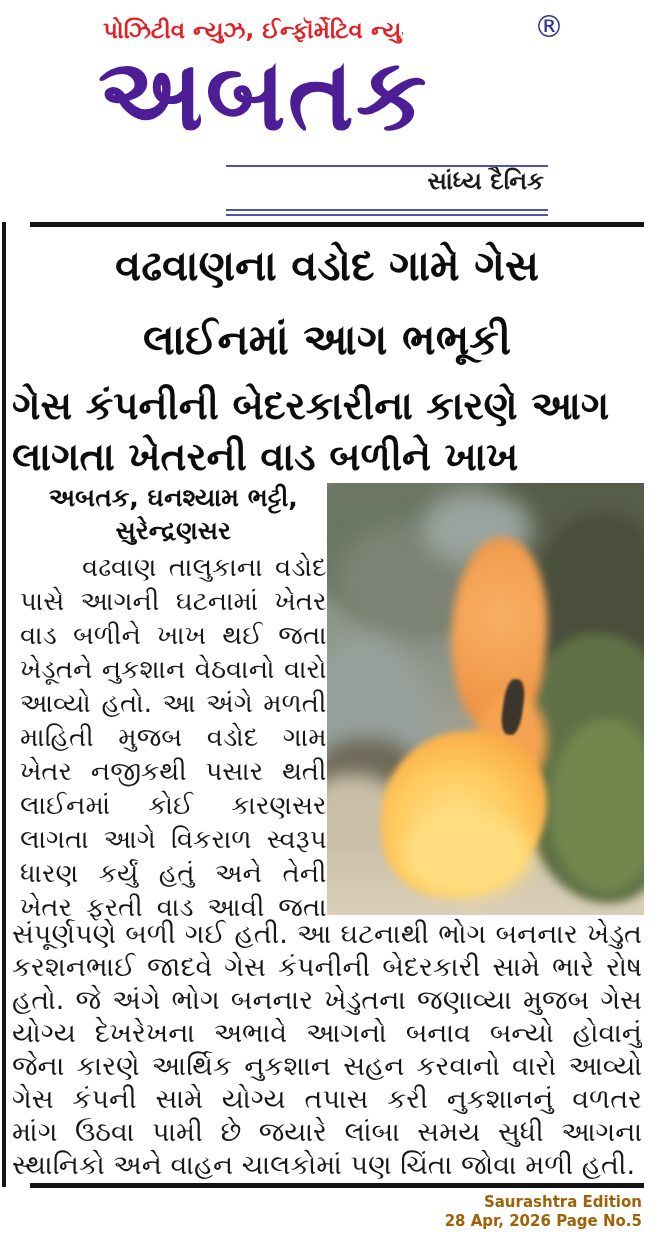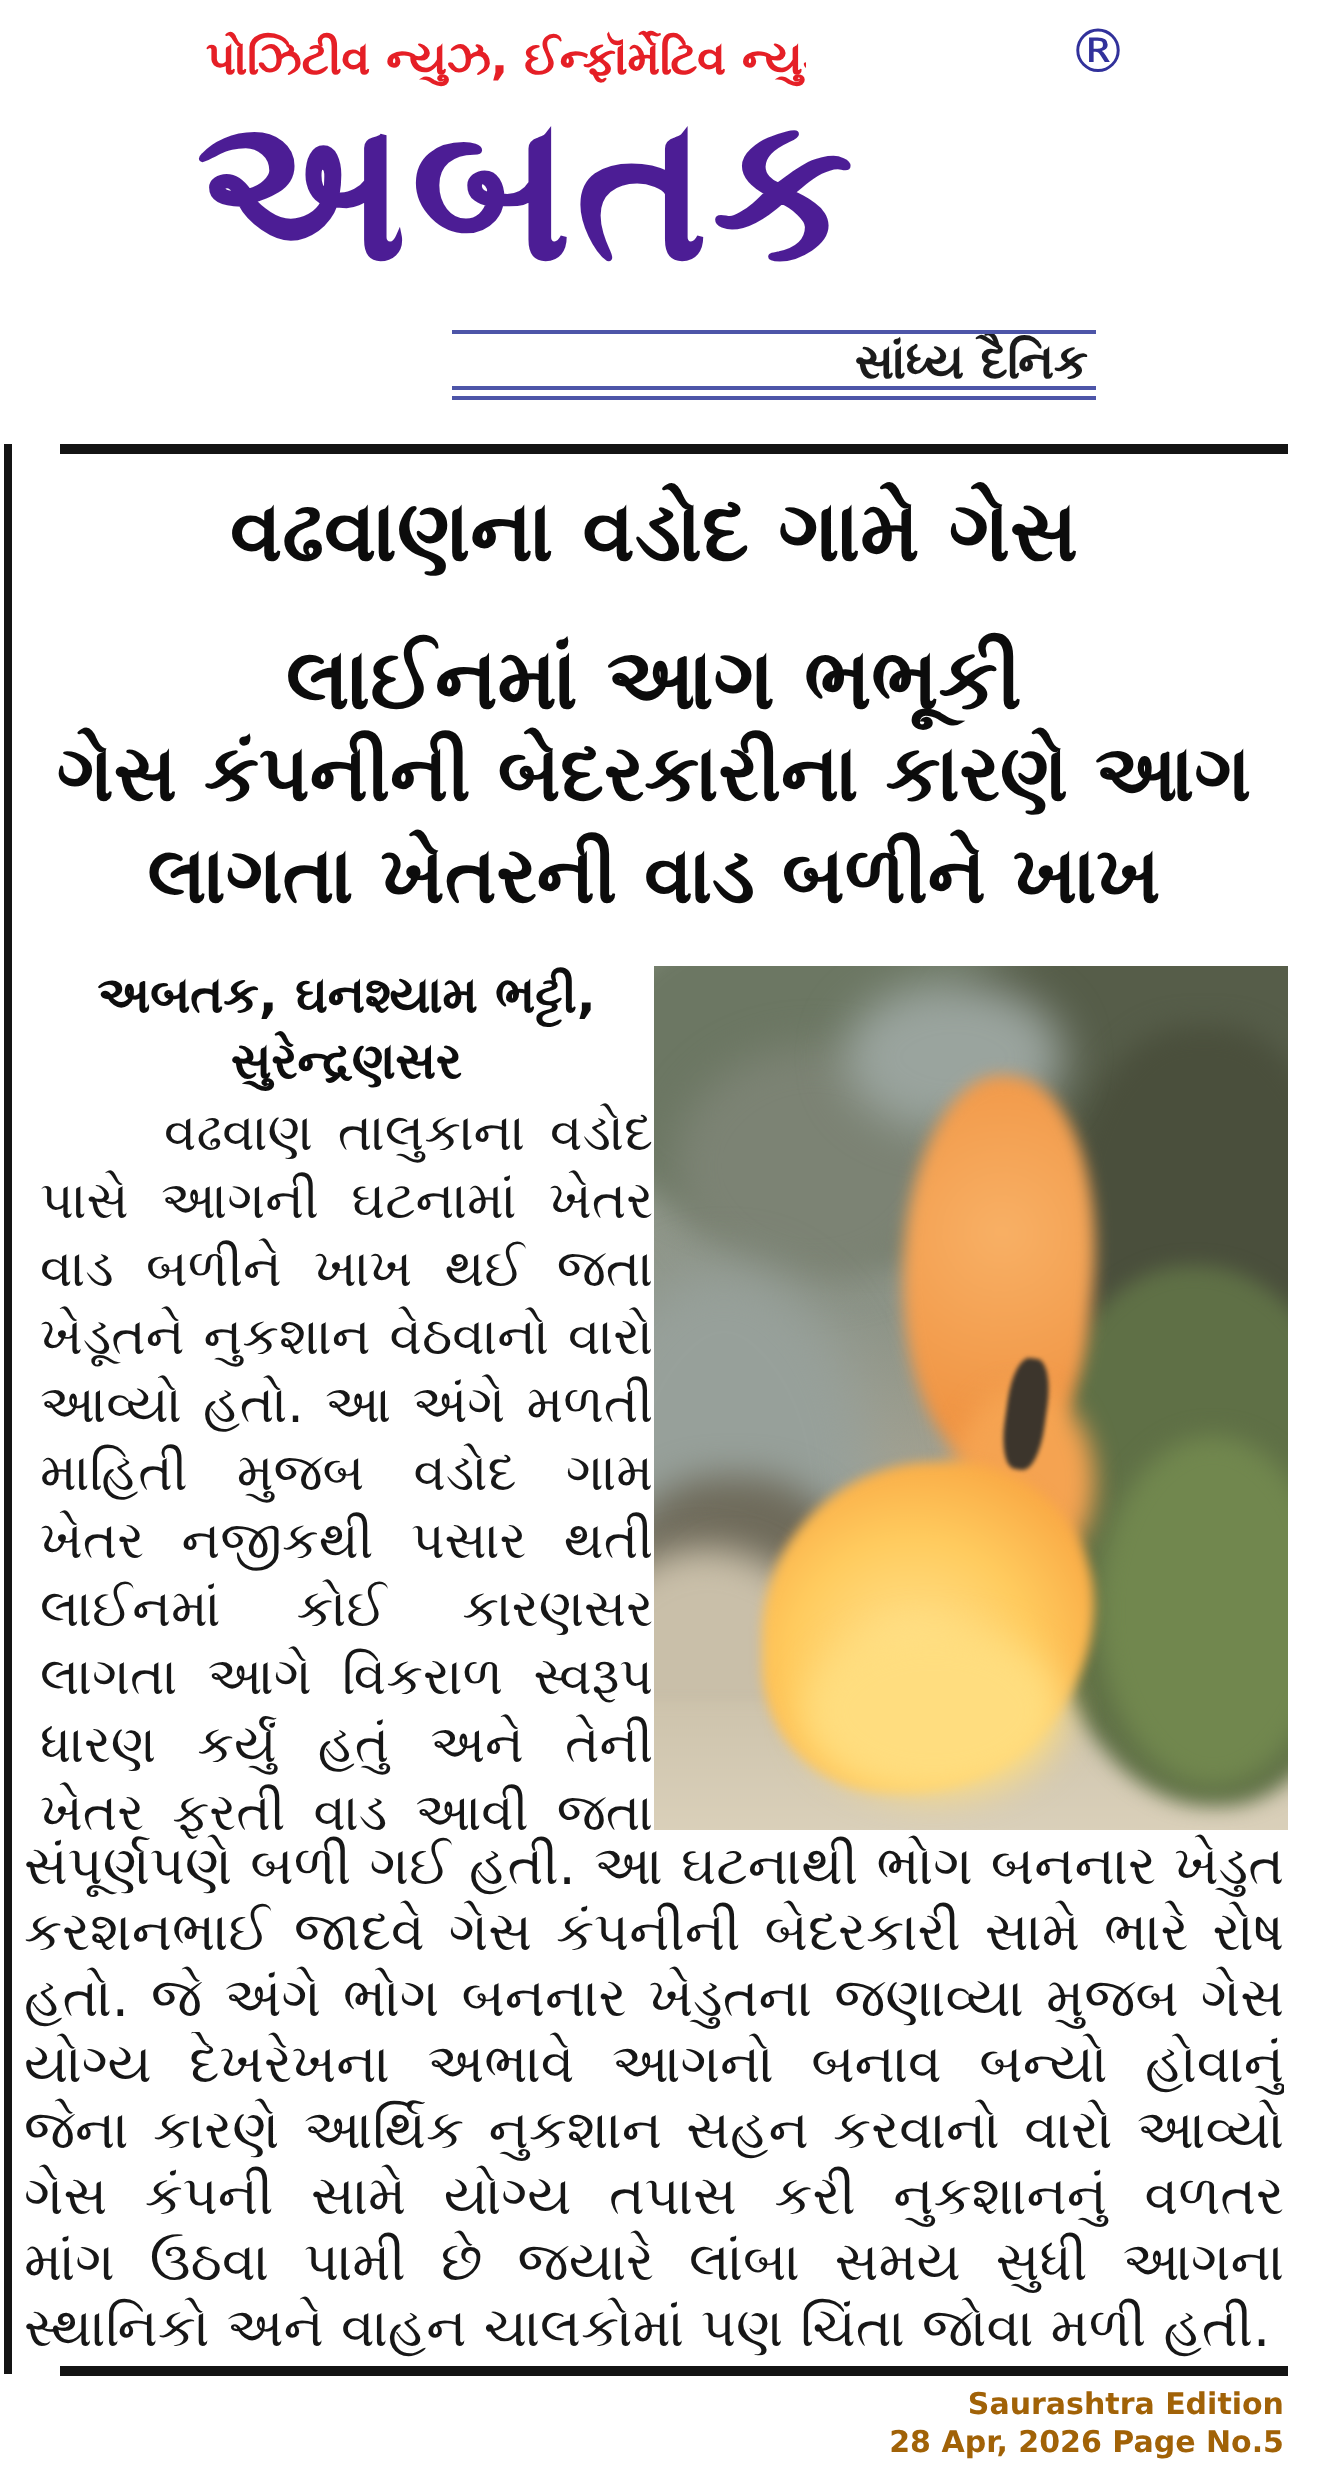--- a/index.html
+++ b/index.html
@@ -22,40 +22,40 @@
     font-size:100px;font-weight:700;color:#4c1d95;
     line-height:150px;letter-spacing:2px;overflow:hidden;white-space:nowrap;
   }
   .regmark{
     position:absolute;left:534px;top:12px;
     font-size:30px;color:#31319b;line-height:30px;
   }
   .subtitle-block{position:absolute;left:226px;top:165px;width:322px;}
   .rule-blue{height:2px;background:#4d55a8;}
   .subtitle-text{
-    text-align:right;padding:1px 4px 0 0;height:25px;line-height:26px;
+    text-align:right;padding:1px 4px 16px 0;height:25px;line-height:26px;
     font-size:24px;font-weight:700;color:#1b1b1b;overflow:hidden;white-space:nowrap;
   }
   .rule-gap{height:3px;}
   
   .frame-top,.frame-bottom{
     position:absolute;left:30px;right:22px;height:5px;background:#141414;
   }
   .frame-top{top:222px;}
   .frame-bottom{top:1183px;}
   .frame-left{
     position:absolute;left:2px;top:222px;width:4px;height:965px;background:#141414;
   }
   
   .headline{position:absolute;left:12px;right:24px;top:229px;text-align:center;}
   .headline-line{
     font-size:42px;font-weight:800;line-height:74px;height:74px;
     color:#0c0c0c;overflow:hidden;
   }
-  .subheadline{position:absolute;left:12px;right:24px;top:362px;text-align:center;}
+  .subheadline{position:absolute;left:12px;right:24px;top:380px;text-align:left;}
   .subhead-line{
     font-size:39px;font-weight:800;line-height:51px;height:51px;
     color:#0c0c0c;overflow:hidden;
   }
   
   .content-row{position:absolute;left:20px;right:22px;top:481px;display:flex;}
   .left-col{width:308px;}
   .byline-line{
     text-align:center;font-size:25px;font-weight:800;line-height:33px;height:33px;
     overflow:hidden;color:#0e0e0e;

